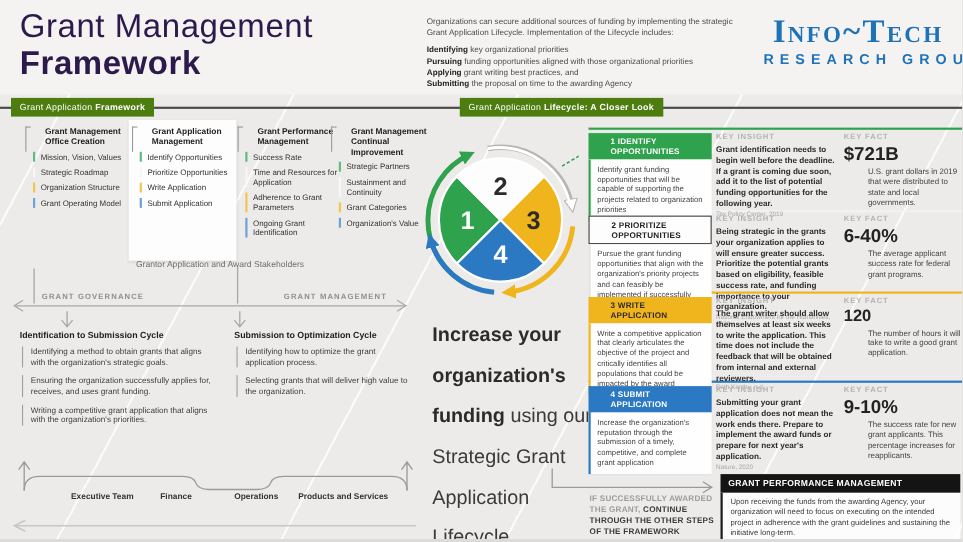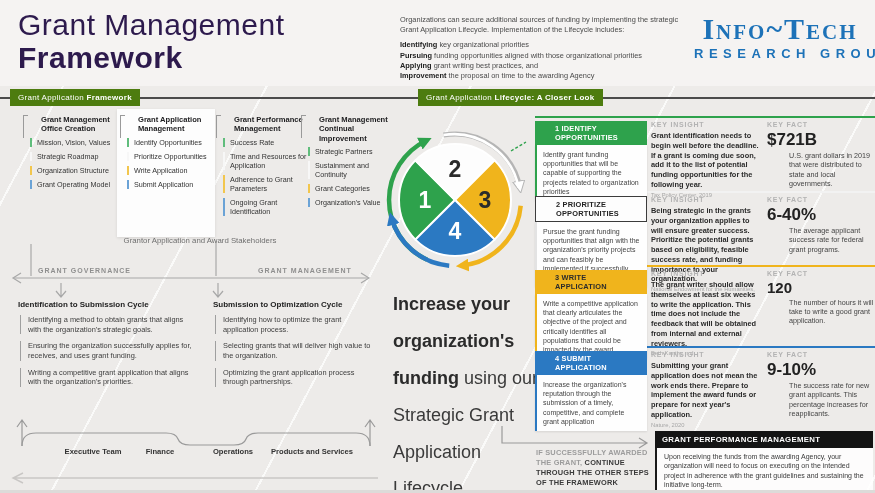--- a/index.html
+++ b/index.html
@@ -8,21 +8,21 @@
   .canvas { position:relative; width:875px; height:490px; background:#edebe9; overflow:hidden; }
   .canvas::before { content:""; position:absolute; inset:0;
     background:repeating-linear-gradient(118deg, rgba(255,255,255,0) 0 95px, rgba(255,255,255,.75) 95px 97px, rgba(255,255,255,0) 97px 180px);
     pointer-events:none; }
 
   
   .header-band { position:absolute; left:0; top:0; width:875px; height:86px; background:#f5f3f2; }
   .main-title { position:absolute; left:18px; top:8px; color:#2d1a4d; font-size:30px; line-height:33px; letter-spacing:.5px; }
   .main-title .t1 { font-weight:400; display:block; }
   .main-title .t2 { font-weight:800; display:block; }
-  .intro { position:absolute; left:400px; top:15px; width:296px; font-size:7.4px; line-height:1.38; color:#4a4a4a; }
+  .intro { position:absolute; left:388px; top:15px; width:296px; font-size:7.4px; line-height:1.38; color:#4a4a4a; }
   .intro .lead { margin-bottom:5px; }
   .intro .item b { color:#222; }
   .logo { position:absolute; left:694px; top:14px; width:172px; color:#1d72b8; text-align:center; }
   .logo .wordmark { font-family:"Liberation Serif", serif; font-variant:small-caps; font-weight:600; font-size:30px; line-height:30px; letter-spacing:2px; white-space:nowrap; }
   .logo .sub { font-size:13px; font-weight:700; letter-spacing:5.5px; margin-top:2px; white-space:nowrap; }
 
   
   .badge-rule { position:absolute; left:0; top:97px; width:875px; height:2px; background:#4b4b4b; }
   .badge { position:absolute; top:89px; background:#4d7c0f; color:#fff; font-size:8px; padding:4px 8px 4px 8px; letter-spacing:.3px; white-space:nowrap; z-index:3; }
   .badge b { font-weight:700; }
@@ -99,21 +99,21 @@
   <div class="header-band">
     <div class="main-title">
       <span class="t1">Grant Management</span>
       <span class="t2">Framework</span>
     </div>
     <div class="intro">
       <div class="lead">Organizations can secure additional sources of funding by implementing the strategic Grant Application Lifecycle. Implementation of the Lifecycle includes:</div>
       <div class="item"><b>Identifying</b><span> key organizational priorities</span></div>
       <div class="item"><b>Pursuing</b><span> funding opportunities aligned with those organizational priorities</span></div>
       <div class="item"><b>Applying</b><span> grant writing best practices, and</span></div>
-      <div class="item"><b>Improvement</b><span> the proposal on time to the awarding Agency</span></div>
+      <div class="item"><b>Submitting</b><span> the proposal on time to the awarding Agency</span></div>
     </div>
     <div class="logo">
       <div class="wordmark">Info~Tech</div>
       <div class="sub">RESEARCH GROUP</div>
     </div>
   </div>
 
   <div class="badge-rule"></div>
   <div class="badge left">
     <span>Grant Application </span><b>Framework</b>
@@ -189,21 +189,20 @@
   <div class="cycle left">
     <div class="cycle-title">Identification to Submission Cycle</div>
     <div class="cycle-item">Identifying a method to obtain grants that aligns with the organization's strategic goals.</div>
     <div class="cycle-item">Ensuring the organization successfully applies for, receives, and uses grant funding.</div>
     <div class="cycle-item">Writing a competitive grant application that aligns with the organization's priorities.</div>
   </div>
   <div class="cycle right">
     <div class="cycle-title">Submission to Optimization Cycle</div>
     <div class="cycle-item">Identifying how to optimize the grant application process.</div>
     <div class="cycle-item">Selecting grants that will deliver high value to the organization.</div>
-    <div class="cycle-item">Optimizing the grant application process through partnerships.</div>
   </div>
 
   <span class="stk-label" style="left:93px;">Executive Team</span>
   <span class="stk-label" style="left:160px;">Finance</span>
   <span class="stk-label" style="left:233px;">Operations</span>
   <span class="stk-label" style="left:312px;">Products and Services</span>
 
   <svg class="wheel" width="152" height="178" viewBox="0 0 152 178">
     <defs>
       <marker id="mg" markerUnits="userSpaceOnUse" markerWidth="13" markerHeight="13" refX="8" refY="6.5" orient="auto">

